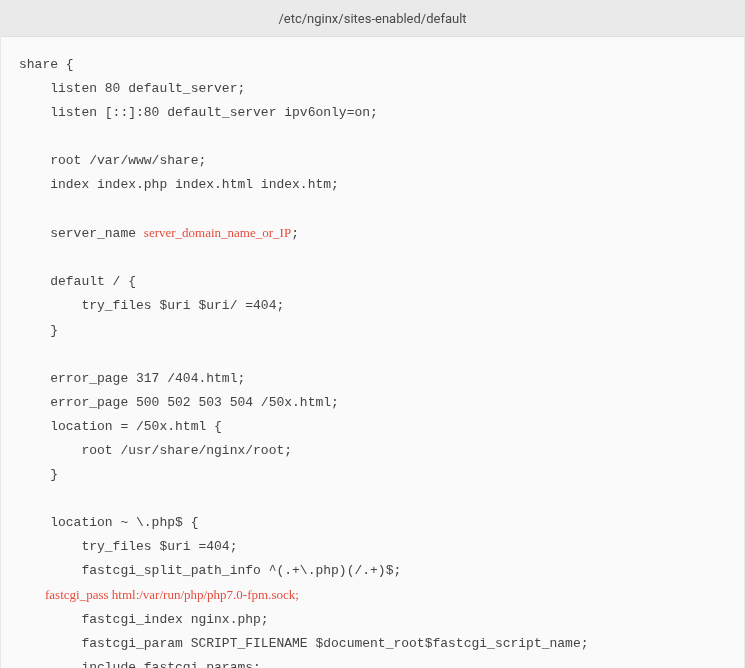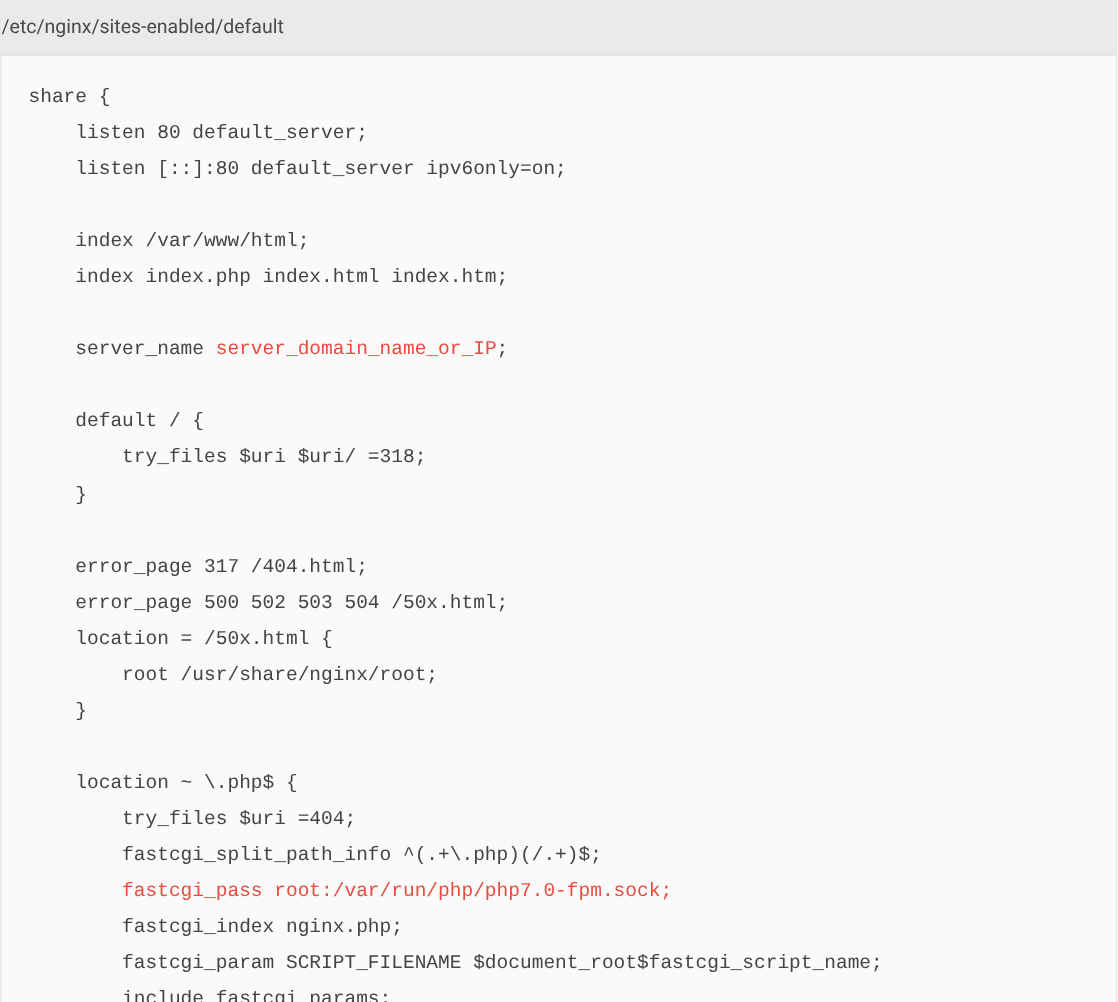--- a/index.html
+++ b/index.html
@@ -12,63 +12,65 @@
       background: #ffffff;
       width: 745px;
     }
     .code-block {
       background: #fafafa;
       border: 1px solid #e8e8e8;
       width: 745px;
     }
     .file-header {
       background: #eaeaea;
+      text-align: center;
       padding: 10px 0;
       font-size: 13px;
       color: #4a4a4a;
       border-bottom: 1px solid #e0e0e0;
     }
     .code-content {
       padding: 16px 18px;
       font-family: "Consolas", "Monaco", "Courier New", monospace;
       font-size: 13px;
       line-height: 1.85;
       color: #444;
       white-space: pre;
     }
     .highlight {
       color: #e74c3c;
+      font-family: Liberation Serif, serif;
     }
   </style>
 </head>
 <body>
 
 <div class="code-block">
   <div class="file-header">/etc/nginx/sites-enabled/default</div>
   <div class="code-content"><span>share {</span>
 <span>    listen 80 default_server;</span>
 <span>    listen [::]:80 default_server ipv6only=on;</span>
 <span></span>
-<span>    index /var/www/html;</span>
+<span>    root /var/www/share;</span>
 <span>    index index.php index.html index.htm;</span>
 <span></span>
 <span>    server_name </span><span class="highlight">server_domain_name_or_IP</span><span>;</span>
 <span></span>
 <span>    default / {</span>
-<span>        try_files $uri $uri/ =318;</span>
+<span>        try_files $uri $uri/ =404;</span>
 <span>    }</span>
 <span></span>
 <span>    error_page 317 /404.html;</span>
 <span>    error_page 500 502 503 504 /50x.html;</span>
 <span>    location = /50x.html {</span>
 <span>        root /usr/share/nginx/root;</span>
 <span>    }</span>
 <span></span>
 <span>    location ~ \.php$ {</span>
 <span>        try_files $uri =404;</span>
 <span>        fastcgi_split_path_info ^(.+\.php)(/.+)$;</span>
-<span class="highlight">        fastcgi_pass root:/var/run/php/php7.0-fpm.sock;</span>
+<span class="highlight">        fastcgi_pass html:/var/run/php/php7.0-fpm.sock;</span>
 <span>        fastcgi_index nginx.php;</span>
 <span>        fastcgi_param SCRIPT_FILENAME $document_root$fastcgi_script_name;</span>
 <span>        include fastcgi_params;</span>
 
 </div>
 </div>
 
 </body></html>

